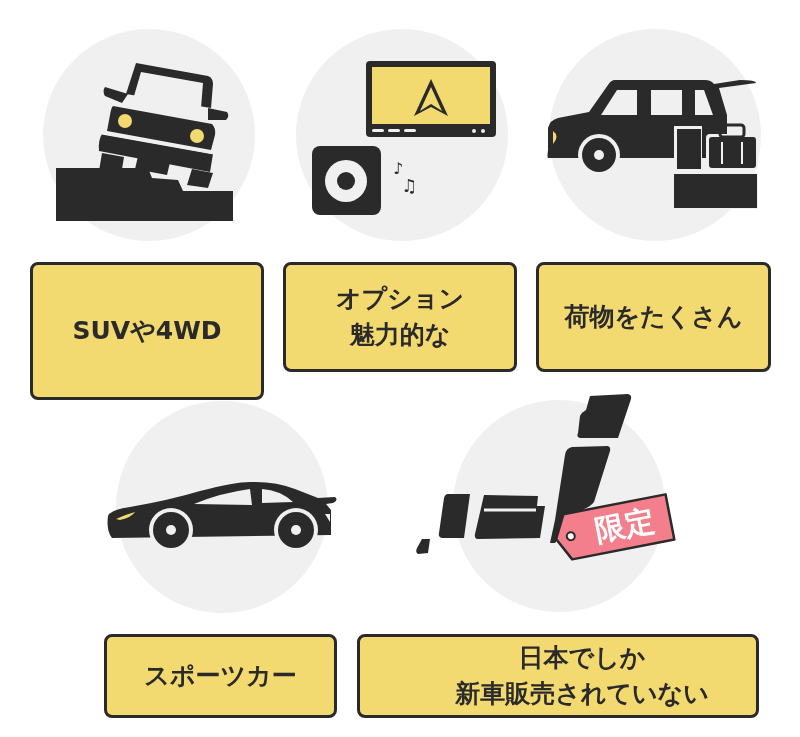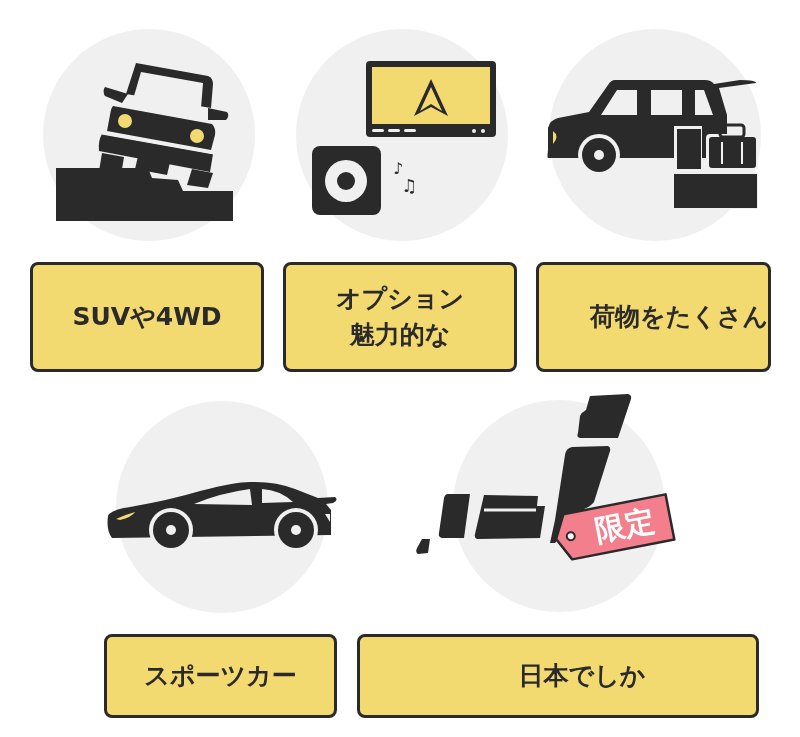--- a/index.html
+++ b/index.html
@@ -123,28 +123,29 @@
 </svg>
 
 <div style="position:absolute;left:553px;top:503px;width:120px;height:50px;transform:rotate(-11deg);transform-origin:center;">
   <svg width="120" height="50" viewBox="0 0 120 50" style="position:absolute;left:0;top:0;">
     <path d="M14 2 L118 2 L118 48 L14 48 L2 25 Z" fill="#f47f8c" stroke="#2a2a2a" stroke-width="2.5" stroke-linejoin="round"></path>
     <circle cx="17" cy="25" r="4" fill="#ffffff" stroke="#2a2a2a" stroke-width="2"></circle>
   </svg>
   <span style="position:absolute;left:30px;top:4px;width:84px;text-align:center;color:#ffffff;font-weight:bold;font-size:30px;line-height:42px;">限定</span>
 </div>
 
-<div class="box" style="left:30px;top:262px;width:234px;height:110px;">
+<div class="box" style="left:30px;top:262px;width:234px;height:138px;">
   <span>SUVや4WD</span>
 </div>
 <div class="box" style="left:283px;top:262px;width:234px;height:110px;">
   <span>オプション</span>
   <span>魅力的な</span>
 </div>
-<div class="box" style="left:536px;top:262px;width:235px;height:110px;align-items:flex-end;">
+<div class="box" style="left:536px;top:262px;width:235px;height:110px;">
   <span>荷物をたくさん</span>
 </div>
 <div class="box" style="left:104px;top:634px;width:233px;height:84px;">
   <span>スポーツカー</span>
 </div>
 <div class="box" style="left:357px;top:634px;width:402px;height:84px;padding-left:48px;">
   <span>日本でしか</span>
+  <span>新車販売されていない</span>
 </div>
 
 </body></html>

